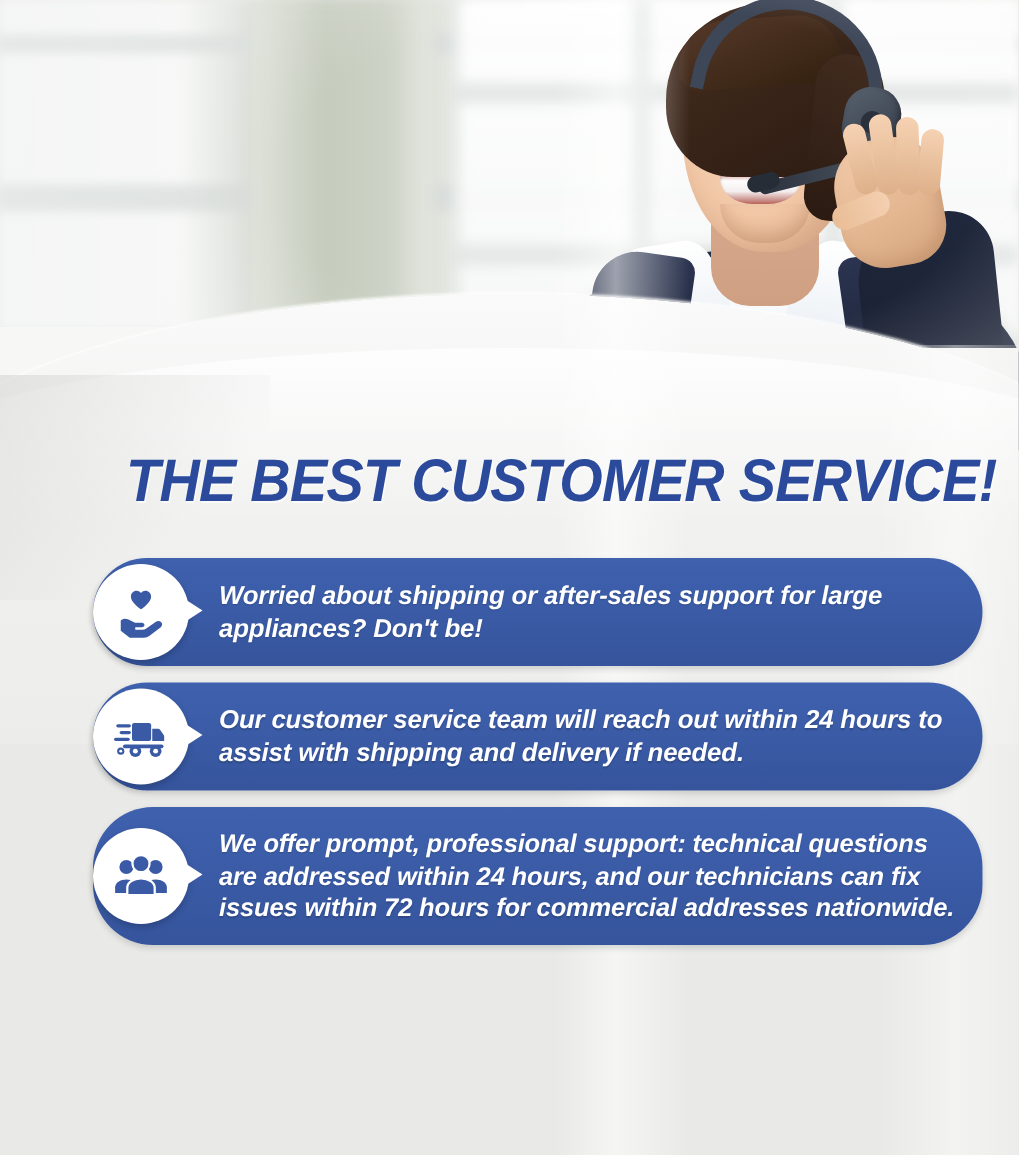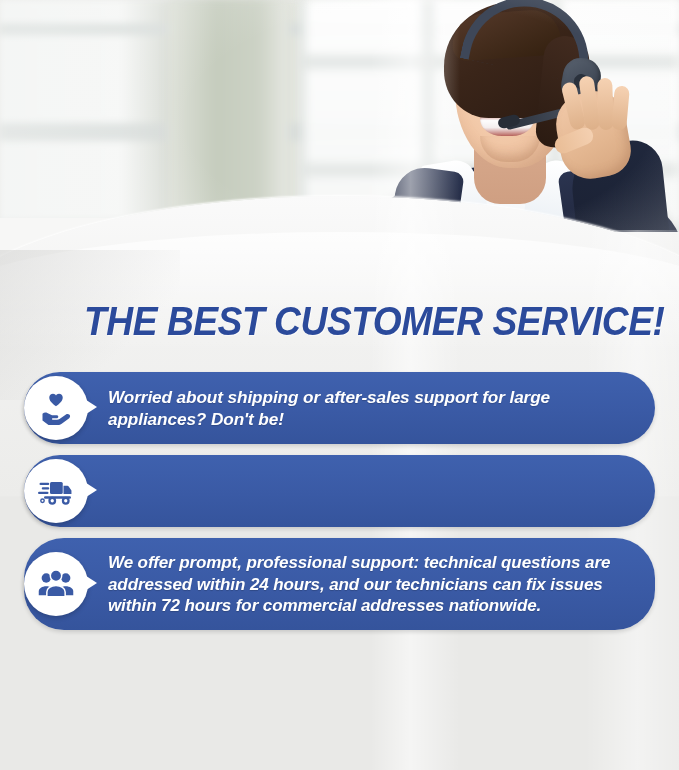--- a/index.html
+++ b/index.html
@@ -257,21 +257,21 @@
     font-style:italic;
     letter-spacing:-0.5px;
     color:#2b4a9b;
     transform:scaleX(.93);
     transform-origin:left center;
     white-space:nowrap;
     text-shadow:1px 1px 0 rgba(255,255,255,.6);
   }
 
   
-  .bars { position:absolute; left:0; top:372px; width:679px; }
+  .bars { position:absolute; left:0; top:372px; width:679px;padding-left:38px; }
 
   .row {
     position:relative;
     margin-bottom:11px;
     height:72px;
   }
   .row.tall { height:92px; }
 
   .bar {
     position:absolute; left:24px; top:0; right:24px;
@@ -399,20 +399,21 @@
           <rect x="0" y="25" width="14" height="3" rx="1.5" fill="#3a5aa5"></rect>
           <rect x="8" y="31" width="36" height="3.4" rx="1.7" fill="#3a5aa5"></rect>
           <circle cx="19" cy="37" r="5.2" fill="#3a5aa5"></circle>
           <circle cx="19" cy="37" r="2.2" fill="#fff"></circle>
           <circle cx="37" cy="37" r="5.2" fill="#3a5aa5"></circle>
           <circle cx="37" cy="37" r="2.2" fill="#fff"></circle>
           <circle cx="6" cy="37" r="3.2" fill="#3a5aa5"></circle>
           <circle cx="6" cy="37" r="1.3" fill="#fff"></circle>
         </svg>
       </div>
+      <div class="bar-text">Our customer service team will reach out within 24 hours to assist with shipping and delivery if needed.</div>
     </div>
 
 
     <div class="row tall">
       <div class="bar"></div>
       <div class="badge">
         <svg viewBox="0 0 48 48">
           <circle cx="11" cy="16" r="6.2" fill="#3a5aa5"></circle>
           <path fill="#3a5aa5" d="M1 39v-5c0-4.2 4.5-7 10-7s10 2.8 10 7v5z"></path>
           <circle cx="37" cy="16" r="6.2" fill="#3a5aa5"></circle>

